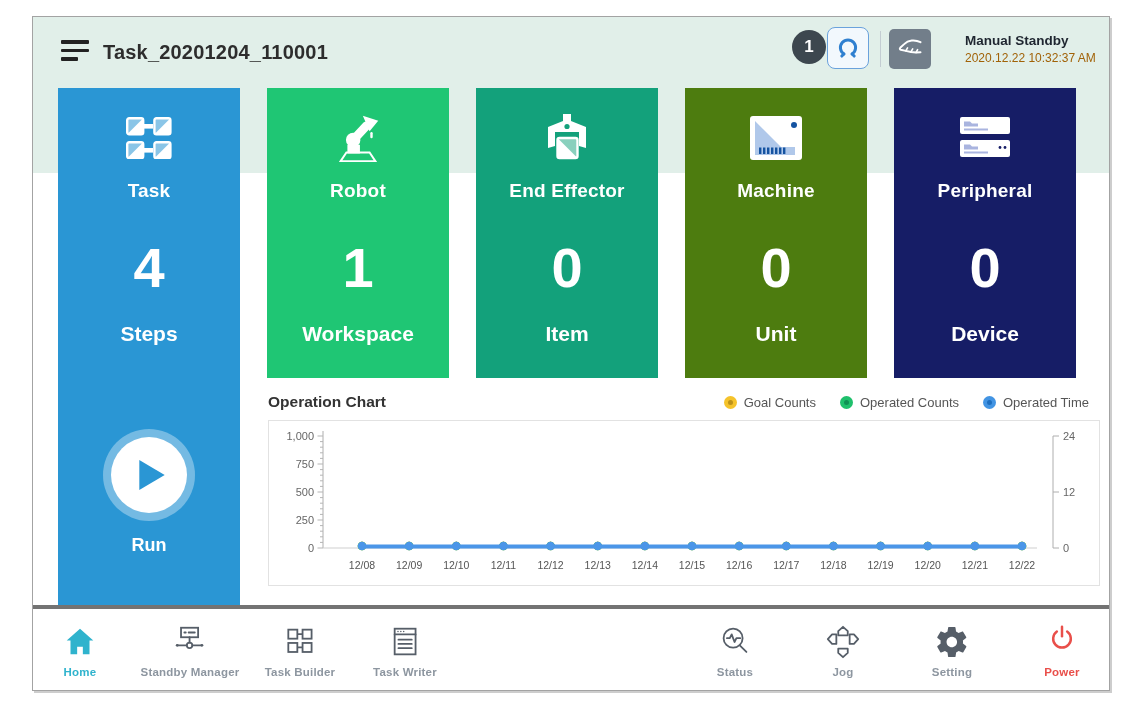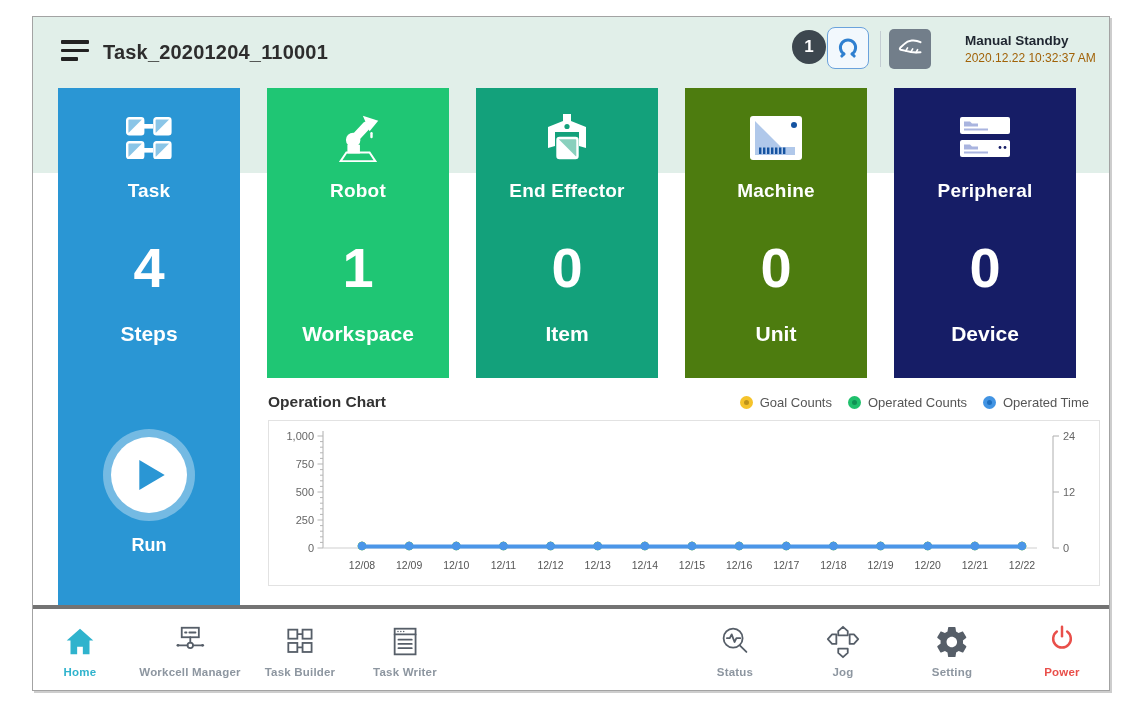--- a/index.html
+++ b/index.html
@@ -33,21 +33,21 @@
   .card-value { margin-top:38px; font-size:56px; line-height:56px; font-weight:bold; }
   .card-unit { margin-top:26px; font-size:21px; font-weight:bold; }
   .run-area { position:absolute; left:0; right:0; top:341px; text-align:center; }
   .run-ring { width:92px; height:92px; border-radius:50%; background:rgba(255,255,255,.35); margin:0 auto;
               display:flex; align-items:center; justify-content:center; }
   .run-circle { width:76px; height:76px; border-radius:50%; background:#fff; display:flex; align-items:center; justify-content:center; }
   .run-label { margin-top:14px; font-size:18px; font-weight:bold; color:#fff; }
 
   
   .section-title { position:absolute; left:235px; top:376px; font-size:15.5px; font-weight:bold; color:#333; }
-  .legend { position:absolute; right:20px; top:378px; display:flex; gap:16px; align-items:center; }
+  .legend { position:absolute; right:20px; top:378px; display:flex; gap:24px; align-items:center; }
   .legend-item { display:flex; align-items:center; gap:7px; font-size:13px; color:#555; }
   .legend-dot { width:13px; height:13px; border-radius:50%; display:flex; align-items:center; justify-content:center; }
   .legend-dot i { width:5px; height:5px; border-radius:50%; display:block; }
   .chart-box { position:absolute; left:235px; top:403px; width:832px; height:166px; background:#fff; border:1px solid #e2e2e2; }
 
   
   .nav-bar { position:absolute; left:0; right:0; bottom:0; height:85px; background:#fff; border-top:4px solid #737373; }
   .nav-item { position:absolute; top:12px; transform:translateX(-50%); text-align:center; cursor:pointer; }
   .nav-item .nicon { height:42px; display:flex; align-items:center; justify-content:center; }
   .nav-item .nlabel { margin-top:3px; font-size:11.5px; font-weight:bold; color:#8d96a0; letter-spacing:.2px; white-space:nowrap; }
@@ -352,21 +352,21 @@
         <svg width="38" height="38" viewBox="0 0 40 40" fill="none" stroke="#565e68" stroke-width="1.9" stroke-linecap="round">
           <rect x="11" y="5" width="18" height="10"></rect>
           <path d="M14.5 10 h1.5 M19 10 h6.5"></path>
           <path d="M20 15 V20.5"></path>
           <circle cx="20" cy="23.5" r="2.9"></circle>
           <path d="M7.5 23.5 H17 M23 23.5 H32.5"></path>
           <circle cx="7" cy="23.5" r="1.5" fill="#565e68" stroke="none"></circle>
           <circle cx="33" cy="23.5" r="1.5" fill="#565e68" stroke="none"></circle>
         </svg>
       </div>
-      <div class="nlabel">Workcell Manager</div>
+      <div class="nlabel">Standby Manager</div>
     </div>
     <div class="nav-item" style="left:267px">
       <div class="nicon">
         <svg width="38" height="38" viewBox="0 0 40 40" fill="none" stroke="#565e68" stroke-width="1.9">
           <rect x="8" y="7" width="9.5" height="9.5"></rect>
           <rect x="23" y="7" width="9.5" height="9.5"></rect>
           <path d="M17.5 11.7 H23"></path>
           <rect x="8" y="21" width="9.5" height="9.5"></rect>
           <rect x="23" y="21" width="9.5" height="9.5"></rect>
           <path d="M17.5 25.7 H23"></path>

